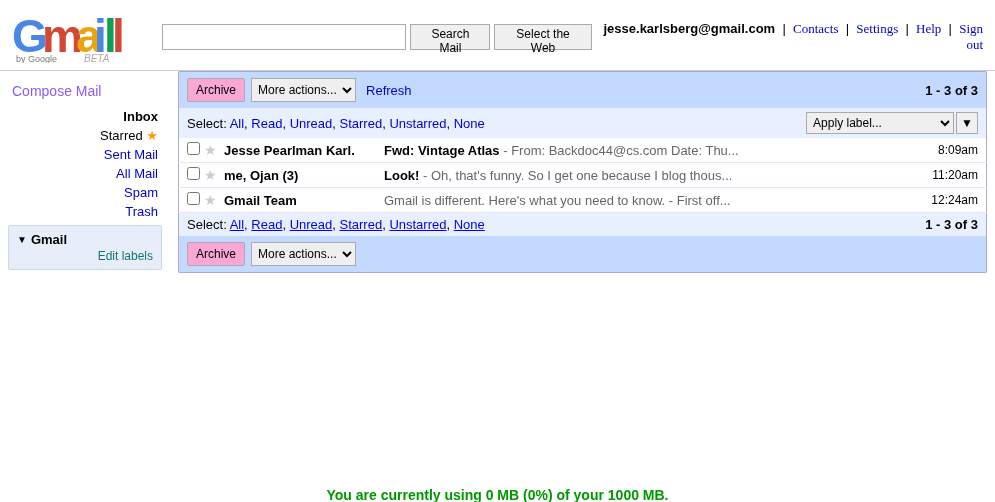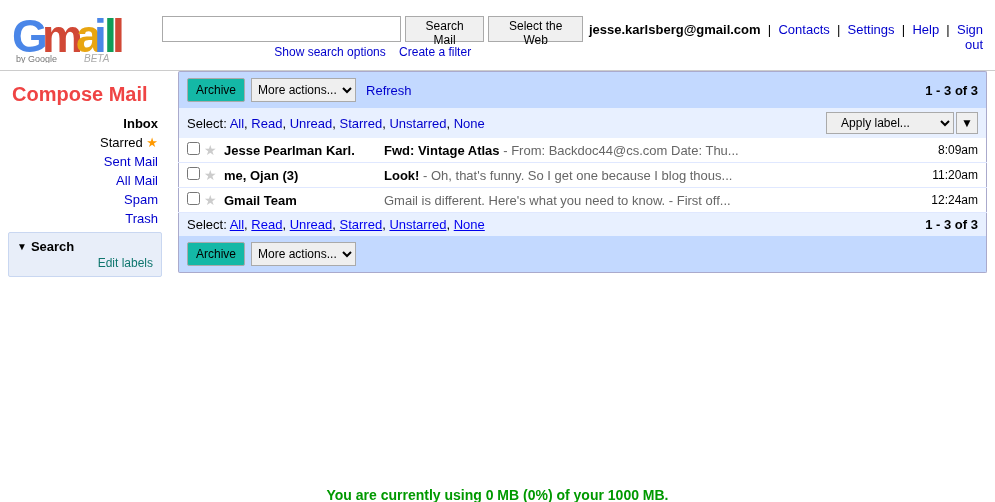--- a/index.html
+++ b/index.html
@@ -8,52 +8,52 @@
     
     #header { display: flex; align-items: center; justify-content: space-between; padding: 8px 12px 4px 12px; border-bottom: 1px solid #ccc; }
     #logo-area { display: flex; align-items: center; }
     #search-area { display: flex; flex-direction: column; align-items: center; margin-left: 30px; }
     #search-row { display: flex; align-items: center; gap: 4px; }
     #search-input { width: 250px; height: 26px; border: 1px solid #aaa; padding: 2px 4px; font-size: 13px; }
     .search-btn { height: 26px; padding: 2px 8px; font-size: 12px; background: #f0f0f0; border: 1px solid #aaa; cursor: pointer; }
     #search-links { font-size: 12px; margin-top: 3px; }
     #search-links a { color: #00c; text-decoration: none; }
     #top-right { text-align: right; font-size: 13px; }
-    #top-right a { color: #00c; text-decoration: none; }
+    #top-right a { color: #00c; text-decoration: none; font-family: Liberation Serif, serif; }
     #user-email { font-weight: bold; }
 
     
     #layout { display: flex; min-height: 400px; }
 
     
     #sidebar { width: 170px; padding: 8px 0; }
-    #compose-btn { display: block; font-size: 20px; font-weight: bold; color: #ef4444; text-decoration: none; padding: 4px 12px 8px 12px; }
+    #compose-btn { display: block; font-size: 14px; font-weight: normal; color: #8b5cf6; text-decoration: none; padding: 4px 12px 8px 12px; }
     .nav-item { padding: 2px 12px; font-size: 13px; cursor: pointer; text-align: right; }
     .nav-item a { color: #00c; text-decoration: none; }
     .nav-item.active { font-weight: bold; color: #000; }
     .nav-item .star-icon { color: #f90; }
     #labels-header { font-size: 13px; font-weight: bold; display: flex; align-items: center; gap: 4px; }
     #labels-triangle { font-size: 10px; }
     #edit-labels { display: block; font-size: 12px; color: #0f766e; text-decoration: none; text-align: right; margin-top: 2px; }
     #sidebar-box { border: 1px solid #c9d7f1; border-radius: 2px; padding: 6px 8px; margin: 4px 8px; background: #e8eef9; }
 
     
     #main { flex: 1; padding: 0 8px; }
     #toolbar { display: flex; align-items: center; gap: 6px; padding: 6px 0; background: #c3d9ff; border: 1px solid #aac; border-bottom: none; padding-left: 8px; border-radius: 2px 2px 0 0; }
-    .toolbar-btn { height: 24px; padding: 2px 8px; font-size: 12px; background: #14b8a6; border: 1px solid #aaa; cursor: pointer; border-radius: 2px; }
+    .toolbar-btn { height: 24px; padding: 2px 8px; font-size: 12px; background: #f9a8d4; border: 1px solid #aaa; cursor: pointer; border-radius: 2px; }
     #more-actions-select { height: 24px; font-size: 12px; border: 1px solid #aaa; padding: 1px 2px; }
     #refresh-link { color: #00c; text-decoration: none; font-size: 13px; margin-left: 4px; }
     #count-right { margin-left: auto; margin-right: 8px; font-size: 13px; font-weight: bold; }
 
     
     #select-bar { background: #e8f0ff; border: 1px solid #aac; border-top: none; border-bottom: none; padding: 4px 8px; display: flex; align-items: center; justify-content: space-between; }
     #select-links { font-size: 13px; }
     #select-links a { color: #00c; text-decoration: none; }
     #apply-label-area { display: flex; align-items: center; gap: 2px; }
-    #apply-label-select { height: 22px; font-size: 12px; border: 1px solid #aaa; padding: 1px 10px; width: 128px; }
+    #apply-label-select { height: 22px; font-size: 12px; border: 1px solid #aaa; padding: 1px 2px; width: 148px; }
 
     
     #email-table { width: 100%; border-collapse: collapse; background: #fff; border: 1px solid #aac; border-top: none; }
     #email-table tr { border-bottom: 1px solid #e0e8ff; }
     .email-check-cell { width: 20px; padding: 4px 2px 4px 8px; }
     .email-star-cell { width: 18px; padding: 4px 2px; }
     .email-from-cell { width: 160px; padding: 4px 4px; font-weight: bold; white-space: nowrap; overflow: hidden; }
     .email-subject-cell { padding: 4px 4px; color: #000; overflow: hidden; white-space: nowrap; max-width: 550px; }
     .email-time-cell { padding: 4px 8px; white-space: nowrap; font-size: 12px; text-align: right; }
     .email-subject { font-weight: bold; margin-top: 48px; }
@@ -91,25 +91,20 @@
       </svg>
     </div>
   </div>
 
   <div id="search-area">
     <div id="search-row">
       <input type="text" id="search-input" style="">
       <button class="search-btn">Search Mail</button>
       <button class="search-btn">Select the Web</button>
     </div>
-    <div id="search-links">
-      <a href="#">Show search options</a>
-      &nbsp;&nbsp;
-      <a href="#">Create a filter</a>
-    </div>
   </div>
 
   <div id="top-right">
     <span id="user-email">jesse.karlsberg@gmail.com</span>
     &nbsp;|&nbsp;
     <a href="#">Contacts</a>
     &nbsp;|&nbsp;
     <a href="#">Settings</a>
     &nbsp;|&nbsp;
     <a href="#">Help</a>
@@ -139,21 +134,21 @@
     <div class="nav-item">
       <a href="#">Spam</a>
     </div>
     <div class="nav-item">
       <a href="#">Trash</a>
     </div>
 
     <div id="sidebar-box">
       <div id="labels-header">
         <span id="labels-triangle">▼</span>
-        <span>Search</span>
+        <span>Gmail</span>
       </div>
       <a href="#" id="edit-labels">Edit labels</a>
     </div>
   </div>
 
   <div id="main">
 
     <div id="toolbar">
       <button class="toolbar-btn">Archive</button>
       <select id="more-actions-select">

